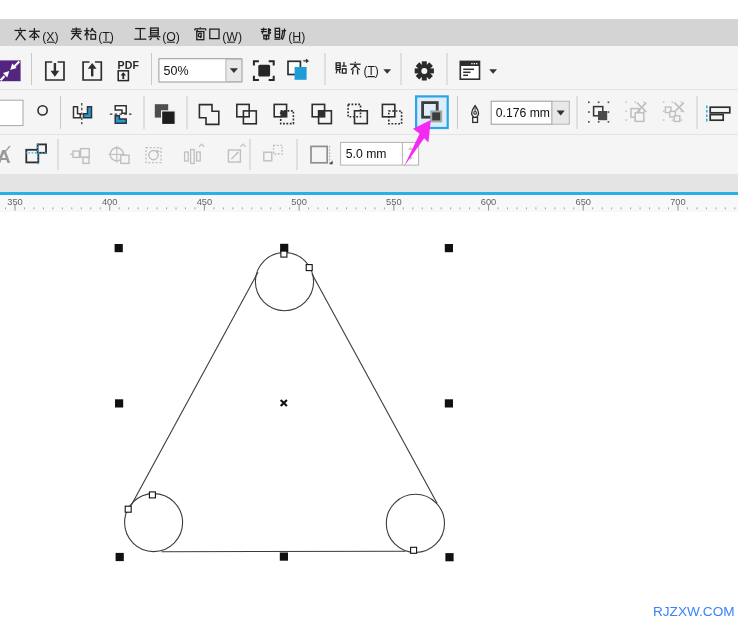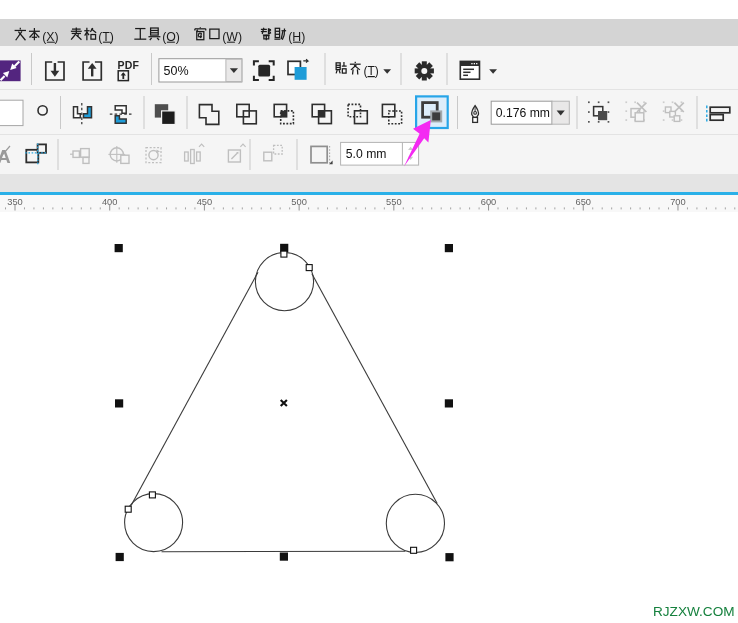--- a/index.html
+++ b/index.html
@@ -398,14 +398,14 @@
 <rect x="279.8" y="552.5" width="8.2" height="8.2" fill="#111"></rect>
 <rect x="445.4" y="553.1" width="8.2" height="8.2" fill="#111"></rect>
 <rect x="280.9" y="251.1" width="6.0" height="6.0" fill="#fff" stroke="#111" stroke-width="1.1"></rect>
 <rect x="306.2" y="264.6" width="6.0" height="6.0" fill="#fff" stroke="#111" stroke-width="1.1"></rect>
 <rect x="125.2" y="506.2" width="6.0" height="6.0" fill="#fff" stroke="#111" stroke-width="1.1"></rect>
 <rect x="149.4" y="491.9" width="6.0" height="6.0" fill="#fff" stroke="#111" stroke-width="1.1"></rect>
 <rect x="410.6" y="547.3" width="6.0" height="6.0" fill="#fff" stroke="#111" stroke-width="1.1"></rect>
 <path d="M280.7,399.9 l6.2,6.2 M286.9,399.9 l-6.2,6.2" stroke="#111" stroke-width="2.1"></path>
 <polygon points="430.8,120.0 413.0,128.8 419.6,133.8 404.0,166.5 424.2,138.2 428.4,142.4" fill="#f42af2"></polygon>
   </svg>
-  <div style="position:absolute;left:653px;top:604px;font-size:13.6px;color:#15803d">RJZXW.COM</div>
+  <div style="position:absolute;left:653px;top:604px;font-size:13.6px;color:#3b82f6">RJZXW.COM</div>
 </div>
 
 </body></html>

